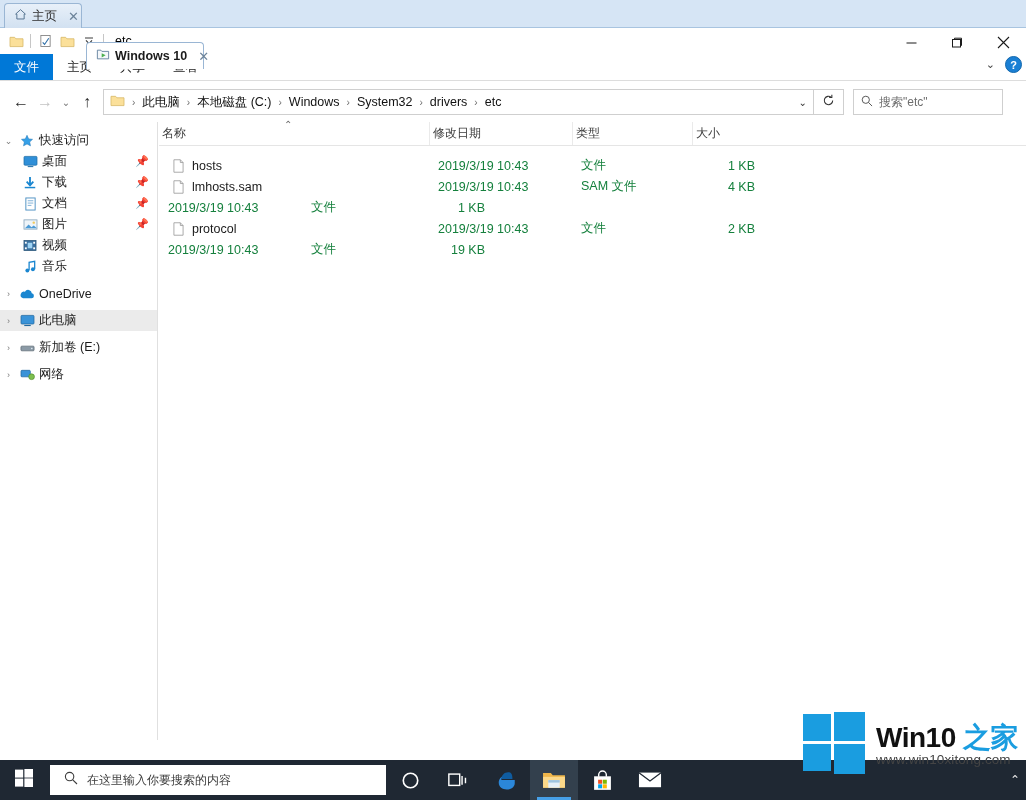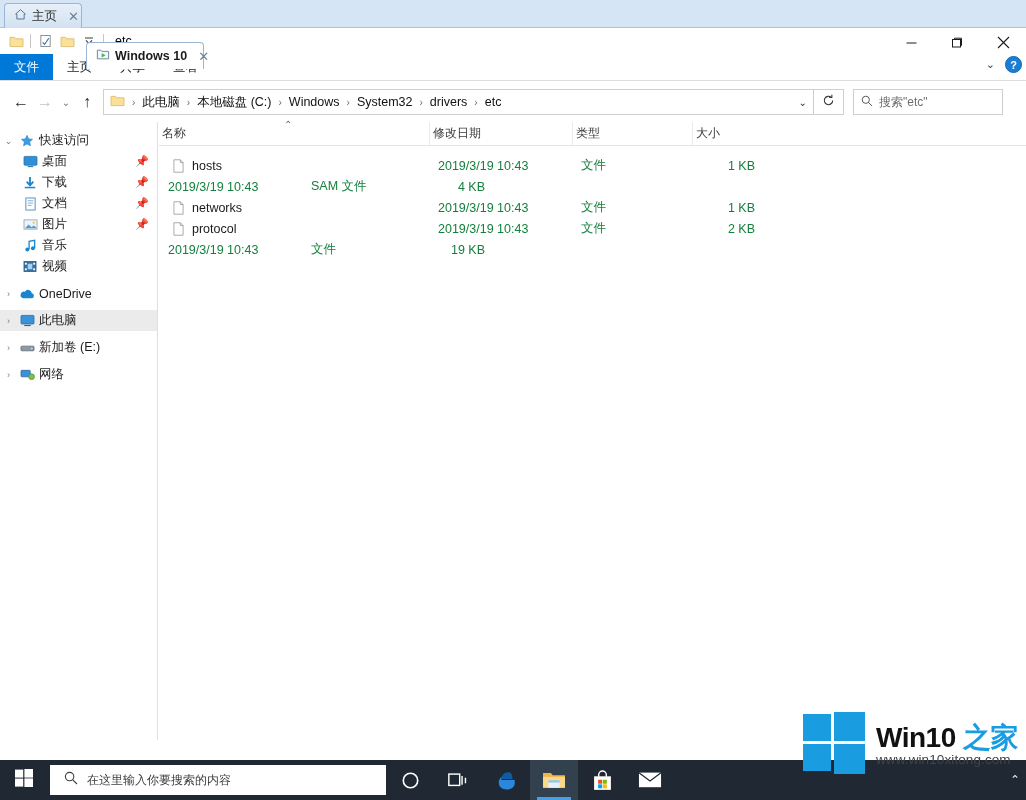--- a/index.html
+++ b/index.html
@@ -382,41 +382,41 @@
               <path d="M2 11l4-4 3 3 2.5-2 3.5 3z" fill="#4c9bd6"></path>
               <circle cx="11.5" cy="5" r="1.3" fill="#f2c95c"></circle>
             </svg>
         </span>
         <span class="nav-lbl">图片</span>
         <span class="pin">📌</span>
       </div>
 
       <div class="nav-item indent1">
         <span class="nav-ico">
-          <svg width="13" height="14" viewBox="0 0 14 15">
-              <path d="M5.5 11V2.5l6-1.2V9.8" fill="none" stroke="#1a86d0" stroke-width="1.4"></path>
-              <circle cx="3.6" cy="11.3" r="2.1" fill="#1a86d0"></circle>
-              <circle cx="9.6" cy="9.9" r="2.1" fill="#1a86d0"></circle>
-            </svg>
-        </span>
-        <span class="nav-lbl">音乐</span>
-      </div>
-
-      <div class="nav-item indent1">
-        <span class="nav-ico">
           <svg width="14" height="13" viewBox="0 0 15 14">
               <rect x="1" y="1.5" width="13" height="11" fill="#3a6f9e" stroke="#2c5679" stroke-width=".8"></rect>
               <rect x="2" y="3" width="2" height="2" fill="#fff"></rect>
               <rect x="2" y="9" width="2" height="2" fill="#fff"></rect>
               <rect x="11" y="3" width="2" height="2" fill="#fff"></rect>
               <rect x="11" y="9" width="2" height="2" fill="#fff"></rect>
               <rect x="5" y="4" width="5" height="6" fill="#9fd4f5"></rect>
             </svg>
         </span>
         <span class="nav-lbl">视频</span>
+      </div>
+
+      <div class="nav-item indent1">
+        <span class="nav-ico">
+          <svg width="13" height="14" viewBox="0 0 14 15">
+              <path d="M5.5 11V2.5l6-1.2V9.8" fill="none" stroke="#1a86d0" stroke-width="1.4"></path>
+              <circle cx="3.6" cy="11.3" r="2.1" fill="#1a86d0"></circle>
+              <circle cx="9.6" cy="9.9" r="2.1" fill="#1a86d0"></circle>
+            </svg>
+        </span>
+        <span class="nav-lbl">音乐</span>
       </div>
 
       <div class="nav-gap"></div>
 
       <div class="nav-item">
         <span class="nav-exp">›</span>
         <span class="nav-ico">
           <svg width="16" height="12" viewBox="0 0 17 12">
               <path d="M4.3 10.5h9.1a2.6 2.6 0 0 0 .2-5.17A3.9 3.9 0 0 0 6.3 3.6a3.2 3.2 0 0 0-2 6.9z" fill="#1a86d0"></path>
             </svg>
@@ -493,35 +493,35 @@
               </svg>
           </span>
           <span>hosts</span>
         </div>
         <div class="cell muted" style="width:143px;">2019/3/19 10:43</div>
         <div class="cell muted" style="width:120px;">文件</div>
         <div class="cell muted right" style="width:77px;">1 KB</div>
       </div>
 
       <div class="row">
-        <div class="cell muted" style="width:143px;">2019/3/19 10:43</div>
-        <div class="cell muted" style="width:120px;">SAM 文件</div>
-        <div class="cell muted right" style="width:77px;">4 KB</div>
-      </div>
-
-      <div class="row">
         <div class="cell" style="width:270px;">
           <span class="fico">
             <svg width="11" height="14" viewBox="0 0 12 15">
                 <path d="M1 .7h7l3 3v10.6H1z" fill="#fff" stroke="#9a9a9a" stroke-width=".9"></path>
                 <path d="M8 .7v3h3" fill="none" stroke="#9a9a9a" stroke-width=".9"></path>
               </svg>
           </span>
-          <span>networks</span>
+          <span>lmhosts.sam</span>
         </div>
+        <div class="cell muted" style="width:143px;">2019/3/19 10:43</div>
+        <div class="cell muted" style="width:120px;">SAM 文件</div>
+        <div class="cell muted right" style="width:77px;">4 KB</div>
+      </div>
+
+      <div class="row">
         <div class="cell muted" style="width:143px;">2019/3/19 10:43</div>
         <div class="cell muted" style="width:120px;">文件</div>
         <div class="cell muted right" style="width:77px;">1 KB</div>
       </div>
 
       <div class="row">
         <div class="cell" style="width:270px;">
           <span class="fico">
             <svg width="11" height="14" viewBox="0 0 12 15">
                 <path d="M1 .7h7l3 3v10.6H1z" fill="#fff" stroke="#9a9a9a" stroke-width=".9"></path>

